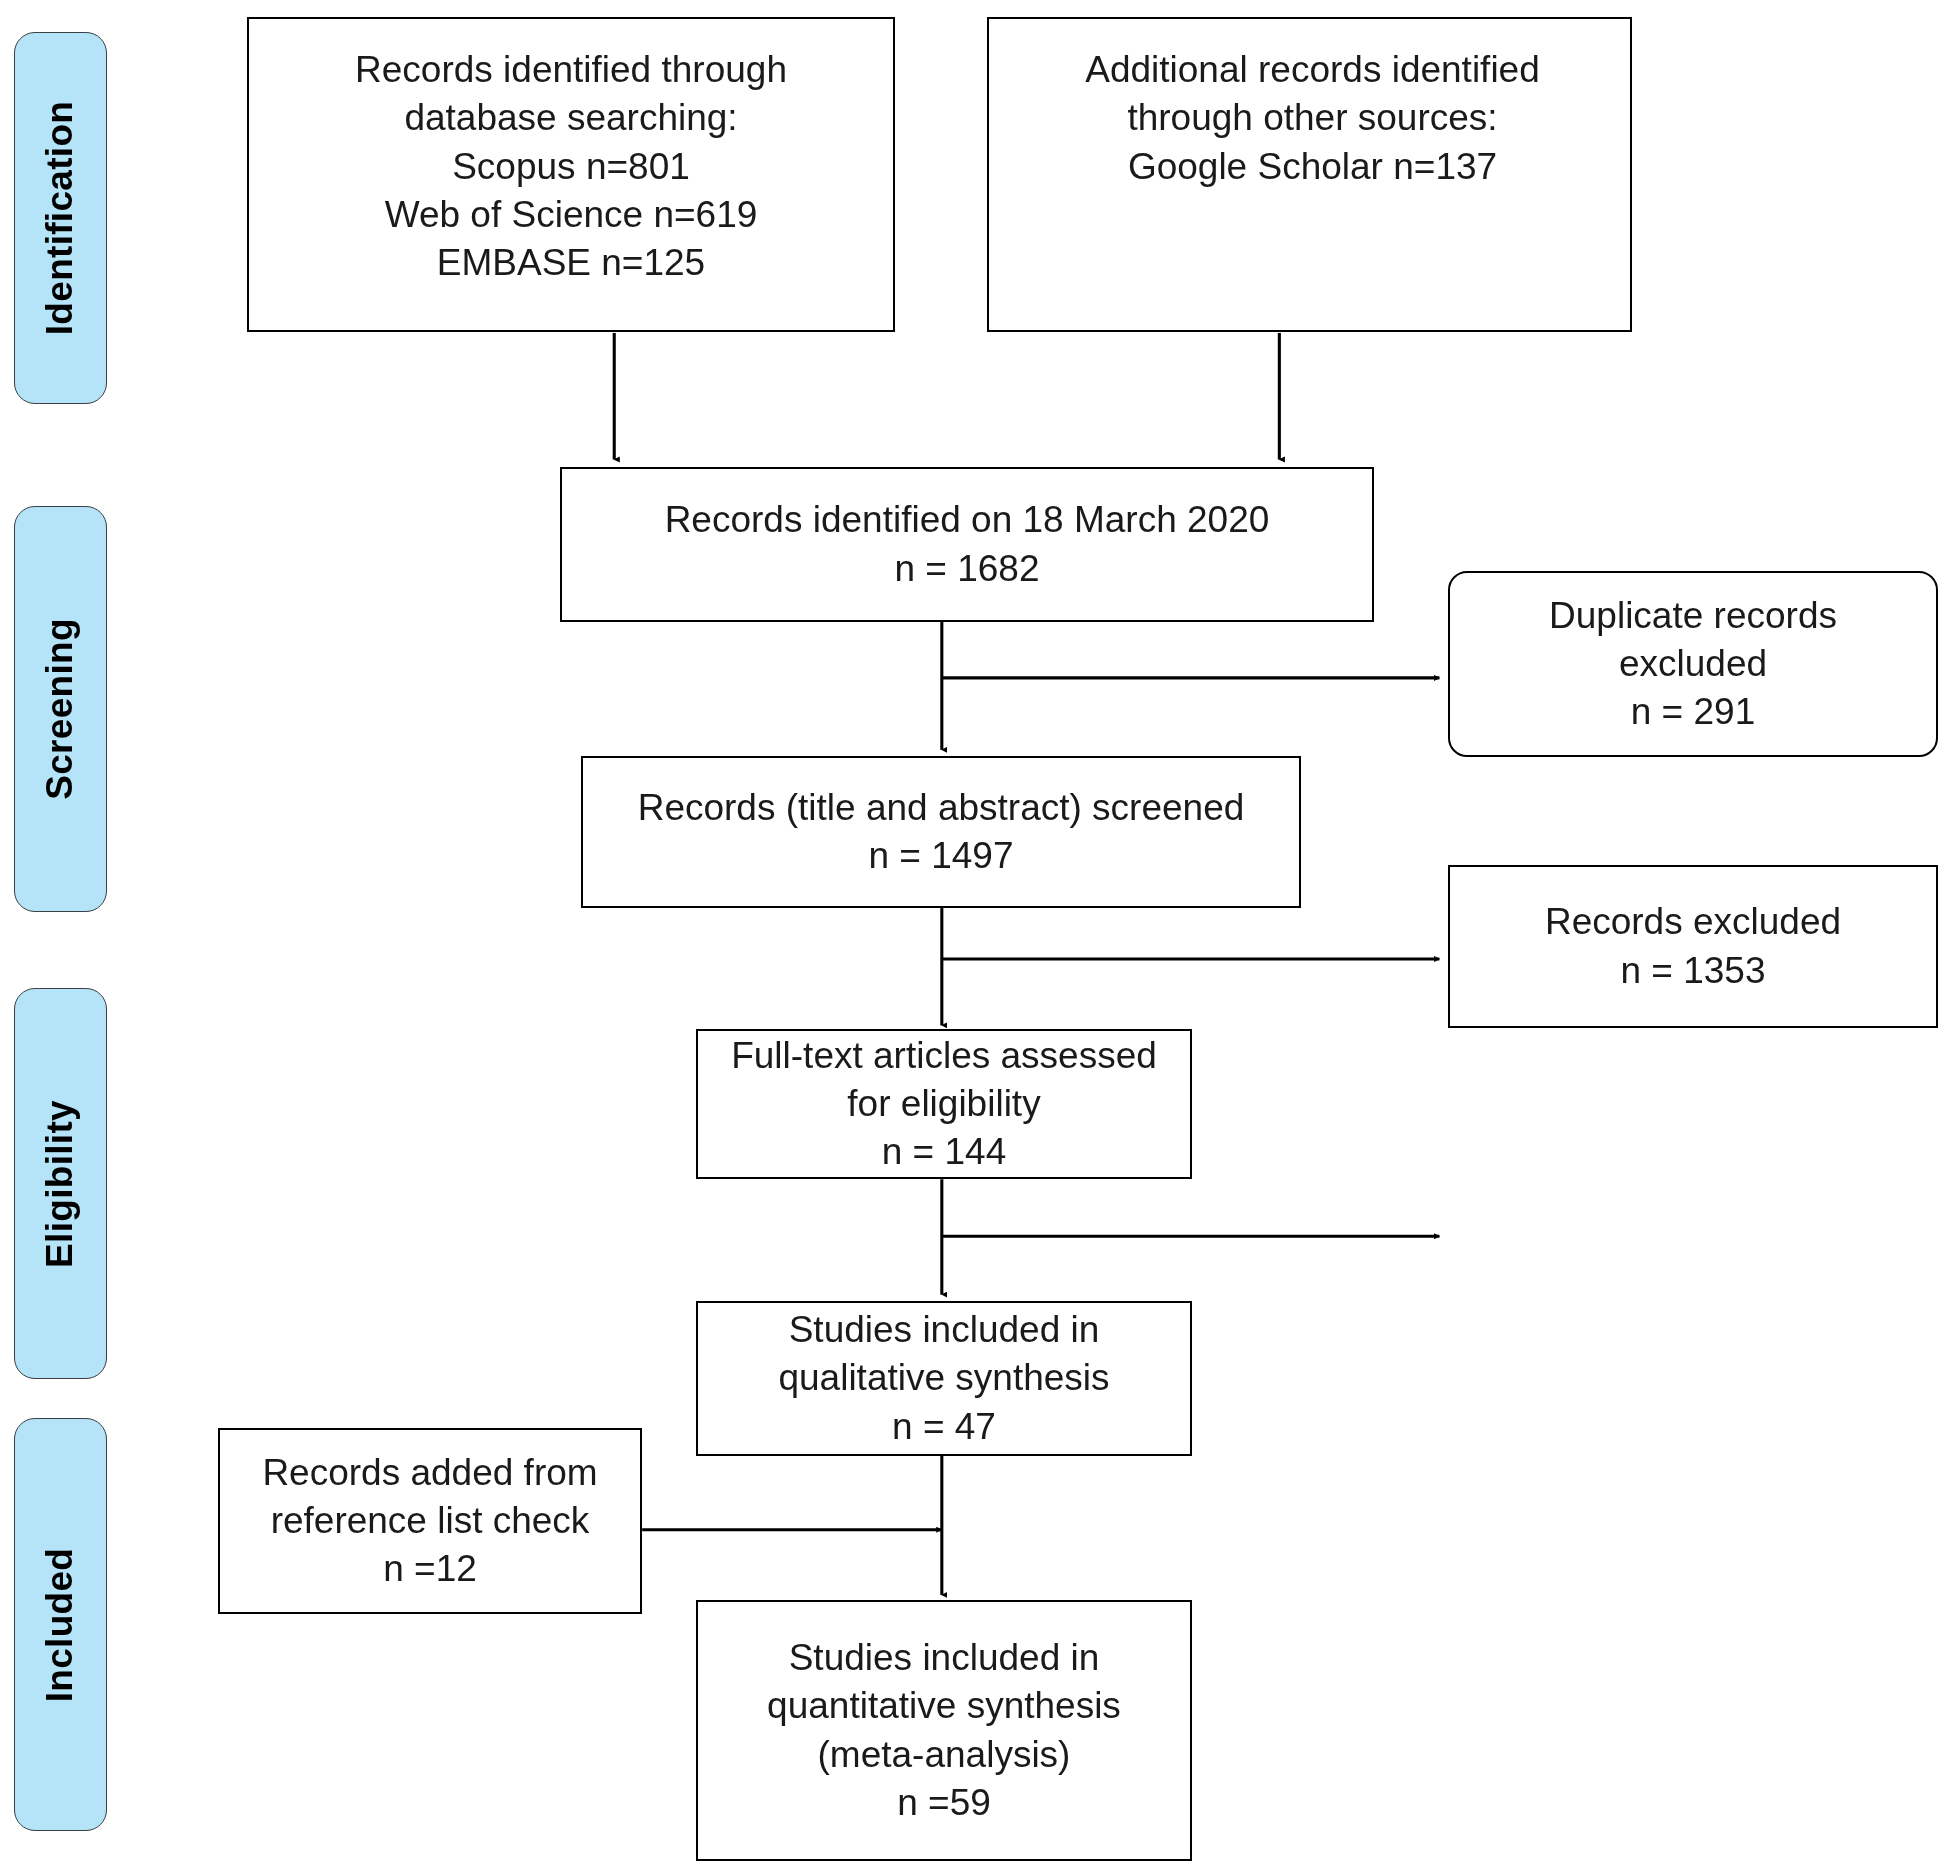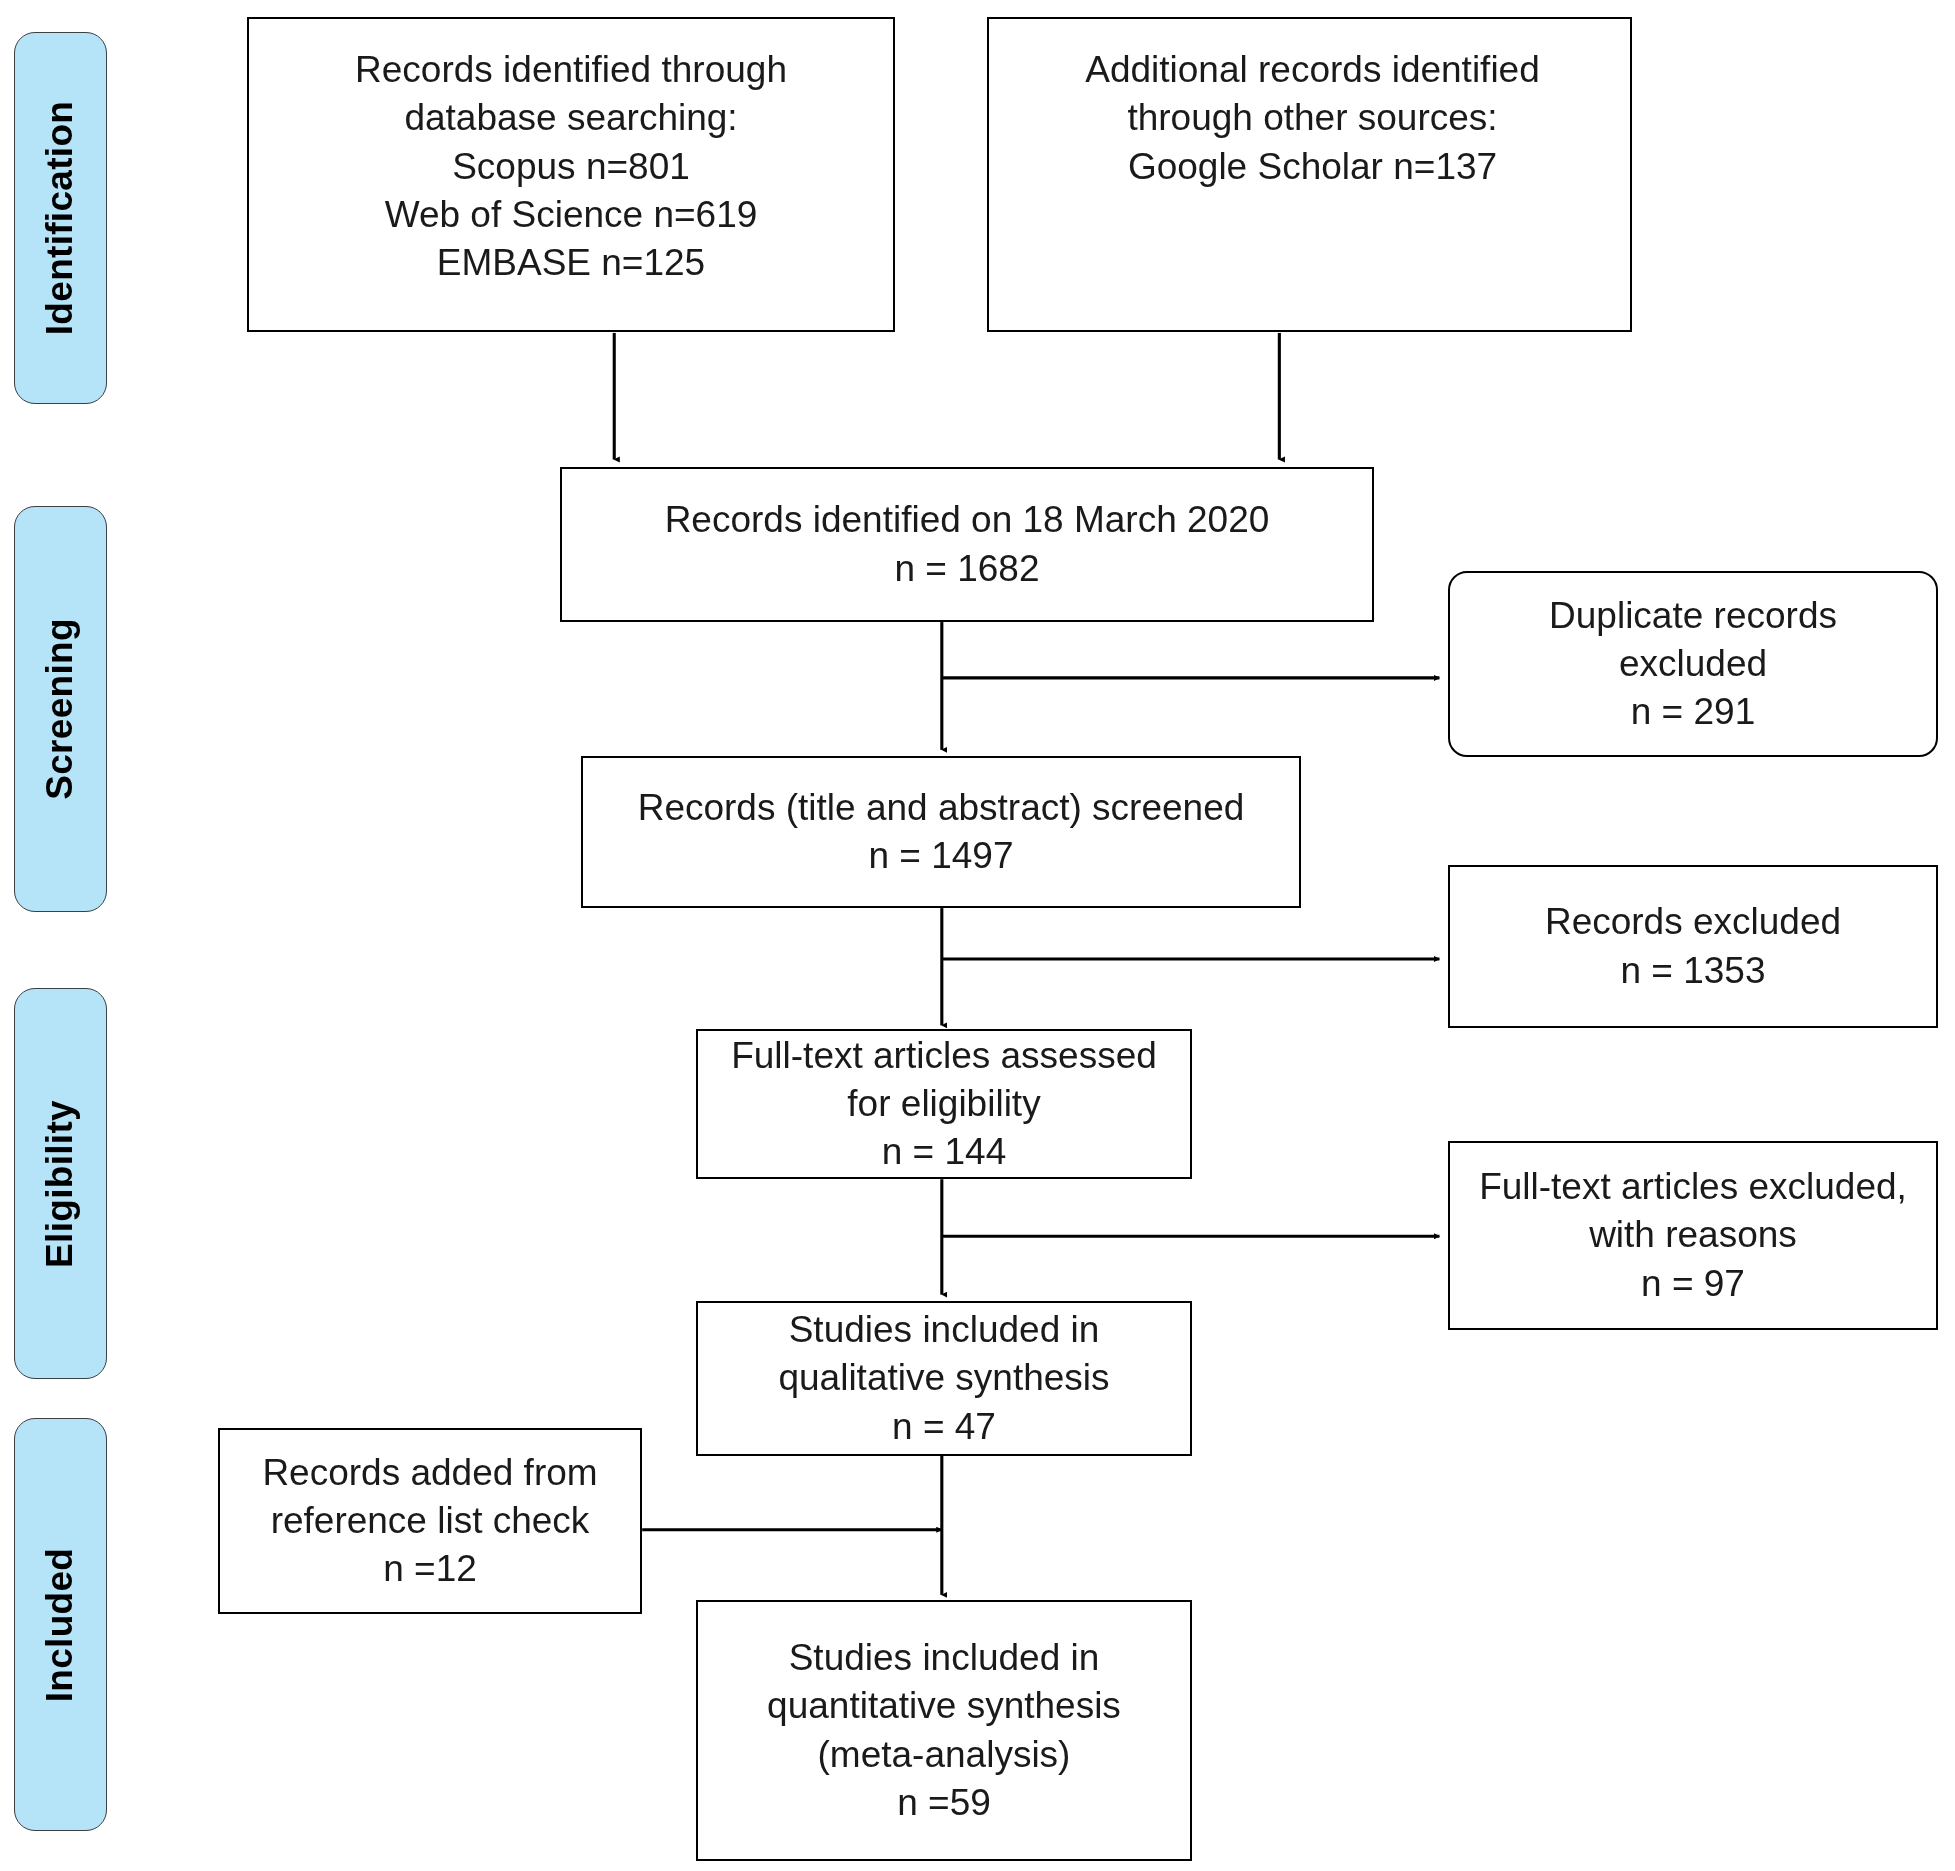--- a/index.html
+++ b/index.html
@@ -153,25 +153,20 @@
     <div class="node-line">Records excluded</div>
     <div class="node-line">n = 1353</div>
   </div>
 
   <div class="node-box" style="left:696px; top:1029px; width:496px; height:150px;">
     <div class="node-line">Full-text articles assessed</div>
     <div class="node-line">for eligibility</div>
     <div class="node-line">n = 144</div>
   </div>
 
-  <div class="node-box" style="left:1448px; top:1141px; width:490px; height:189px;">
-    <div class="node-line">Full-text articles excluded,</div>
-    <div class="node-line">with reasons</div>
-    <div class="node-line">n = 97</div>
-  </div>
 
   <div class="node-box" style="left:696px; top:1301px; width:496px; height:155px;">
     <div class="node-line">Studies included in</div>
     <div class="node-line">qualitative synthesis</div>
     <div class="node-line">n = 47</div>
   </div>
 
   <div class="node-box" style="left:218px; top:1428px; width:424px; height:186px;">
     <div class="node-line">Records added from</div>
     <div class="node-line">reference list check</div>

